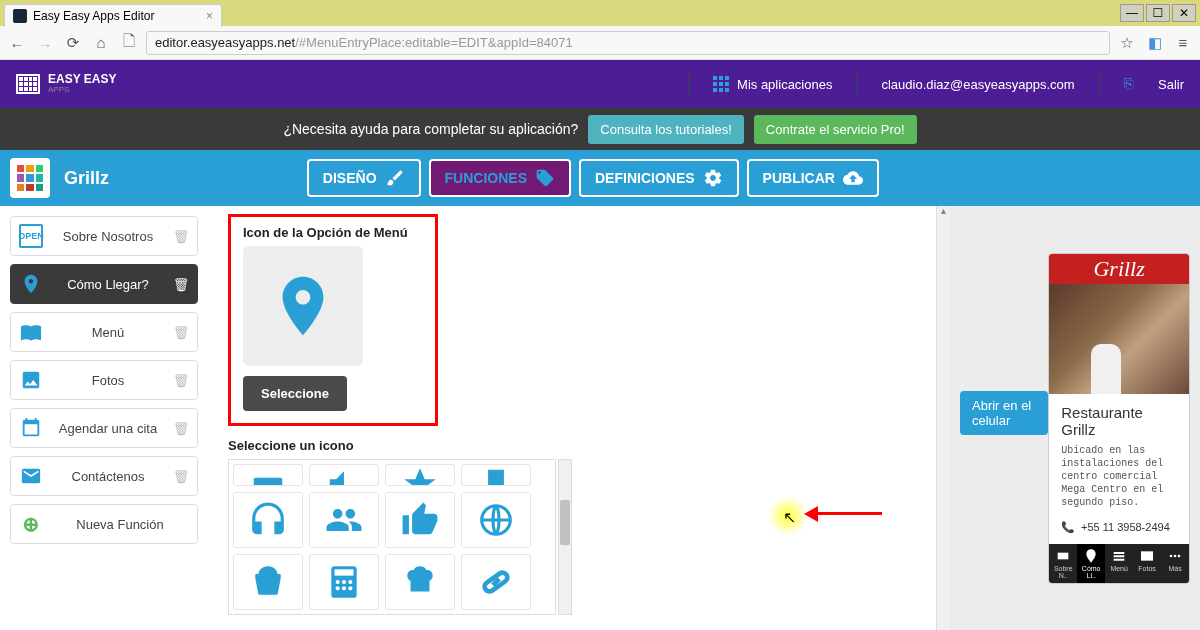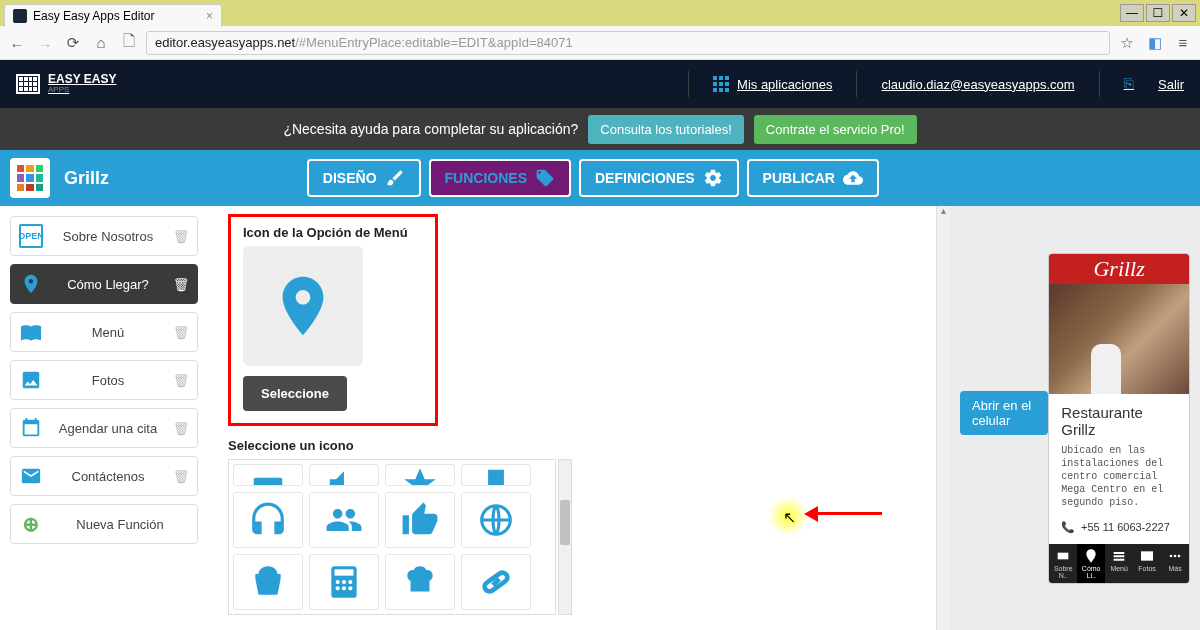--- a/index.html
+++ b/index.html
@@ -13,21 +13,21 @@
 .tab .favicon { width: 14px; height: 14px; background: #1a2738; border-radius: 2px; }
 .tab .close { margin-left: auto; color: #888; cursor: pointer; }
 .url-bar { background: #f8f8f8; height: 34px; display: flex; align-items: center; padding: 0 6px; gap: 6px; border-bottom: 1px solid #ddd; }
 .nav-btn { width: 22px; height: 22px; display: flex; align-items: center; justify-content: center; color: #555; font-size: 15px; cursor: pointer; }
 .nav-btn.disabled { color: #bbb; }
 .url-input { flex: 1; height: 24px; border: 1px solid #ccc; border-radius: 3px; padding: 0 8px; font-size: 13px; color: #333; display: flex; align-items: center; }
 .url-host { color: #222; }
 .url-path { color: #999; }
 
 
-.app-header { background: #0f172a; height: 48px; display: flex; align-items: center; padding: 0 16px; color: #fff; text-decoration: underline; }
+.app-header { background: #4c1d95; height: 48px; display: flex; align-items: center; padding: 0 16px; color: #fff; }
 .logo { display: flex; align-items: center; gap: 8px; }
 .logo-grid { width: 24px; height: 20px; border: 2px solid #fff; display: grid; grid-template-columns: repeat(4,1fr); grid-template-rows: repeat(3,1fr); gap: 1px; padding: 1px; }
 .logo-grid span { background: #fff; }
 .logo-text { line-height: 0.9; font-size: 12px; font-weight: 600; }
 .logo-sub { font-size: 8px; color: #888; }
 .header-right { margin-left: auto; display: flex; align-items: center; gap: 24px; font-size: 13px; }
 .header-right .sep { width: 1px; height: 26px; background: #344; }
 .apps-icon { width: 16px; height: 16px; display: grid; grid-template-columns: repeat(3,1fr); gap: 2px; }
 .apps-icon span { background: #2a9fd6; }
 .apps-link { display: flex; align-items: center; gap: 8px; cursor: pointer; }
@@ -394,21 +394,21 @@
   <div class="preview">
     <div class="btn-blue">Abrir en el celular</div>
     <div class="phone">
       <div class="phone-header">Grillz</div>
       <div class="phone-photo"></div>
       <div class="phone-body">
         <div class="phone-title">Restaurante Grillz</div>
         <div class="phone-desc">Ubicado en las instalaciones del centro comercial Mega Centro en el segundo piso.</div>
         <div class="phone-phone">
           <span>📞</span>
-          <span>+55 11 6063-2227</span>
+          <span>+55 11 3958-2494</span>
         </div>
       </div>
       <div class="phone-tabs">
         <div class="phone-tab"><svg viewBox="0 0 24 24" fill="#fff">
               <rect x="4" y="7" width="16" height="10"></rect>
             </svg><span>Sobre N..</span></div>
         <div class="phone-tab active"><svg viewBox="0 0 24 24" fill="#fff">
               <path d="M12 2C8 2 5 5 5 9c0 5 7 13 7 13s7-8 7-13c0-4-3-7-7-7z"></path>
             </svg><span>Cómo Ll..</span></div>
         <div class="phone-tab"><svg viewBox="0 0 24 24" fill="#fff">

